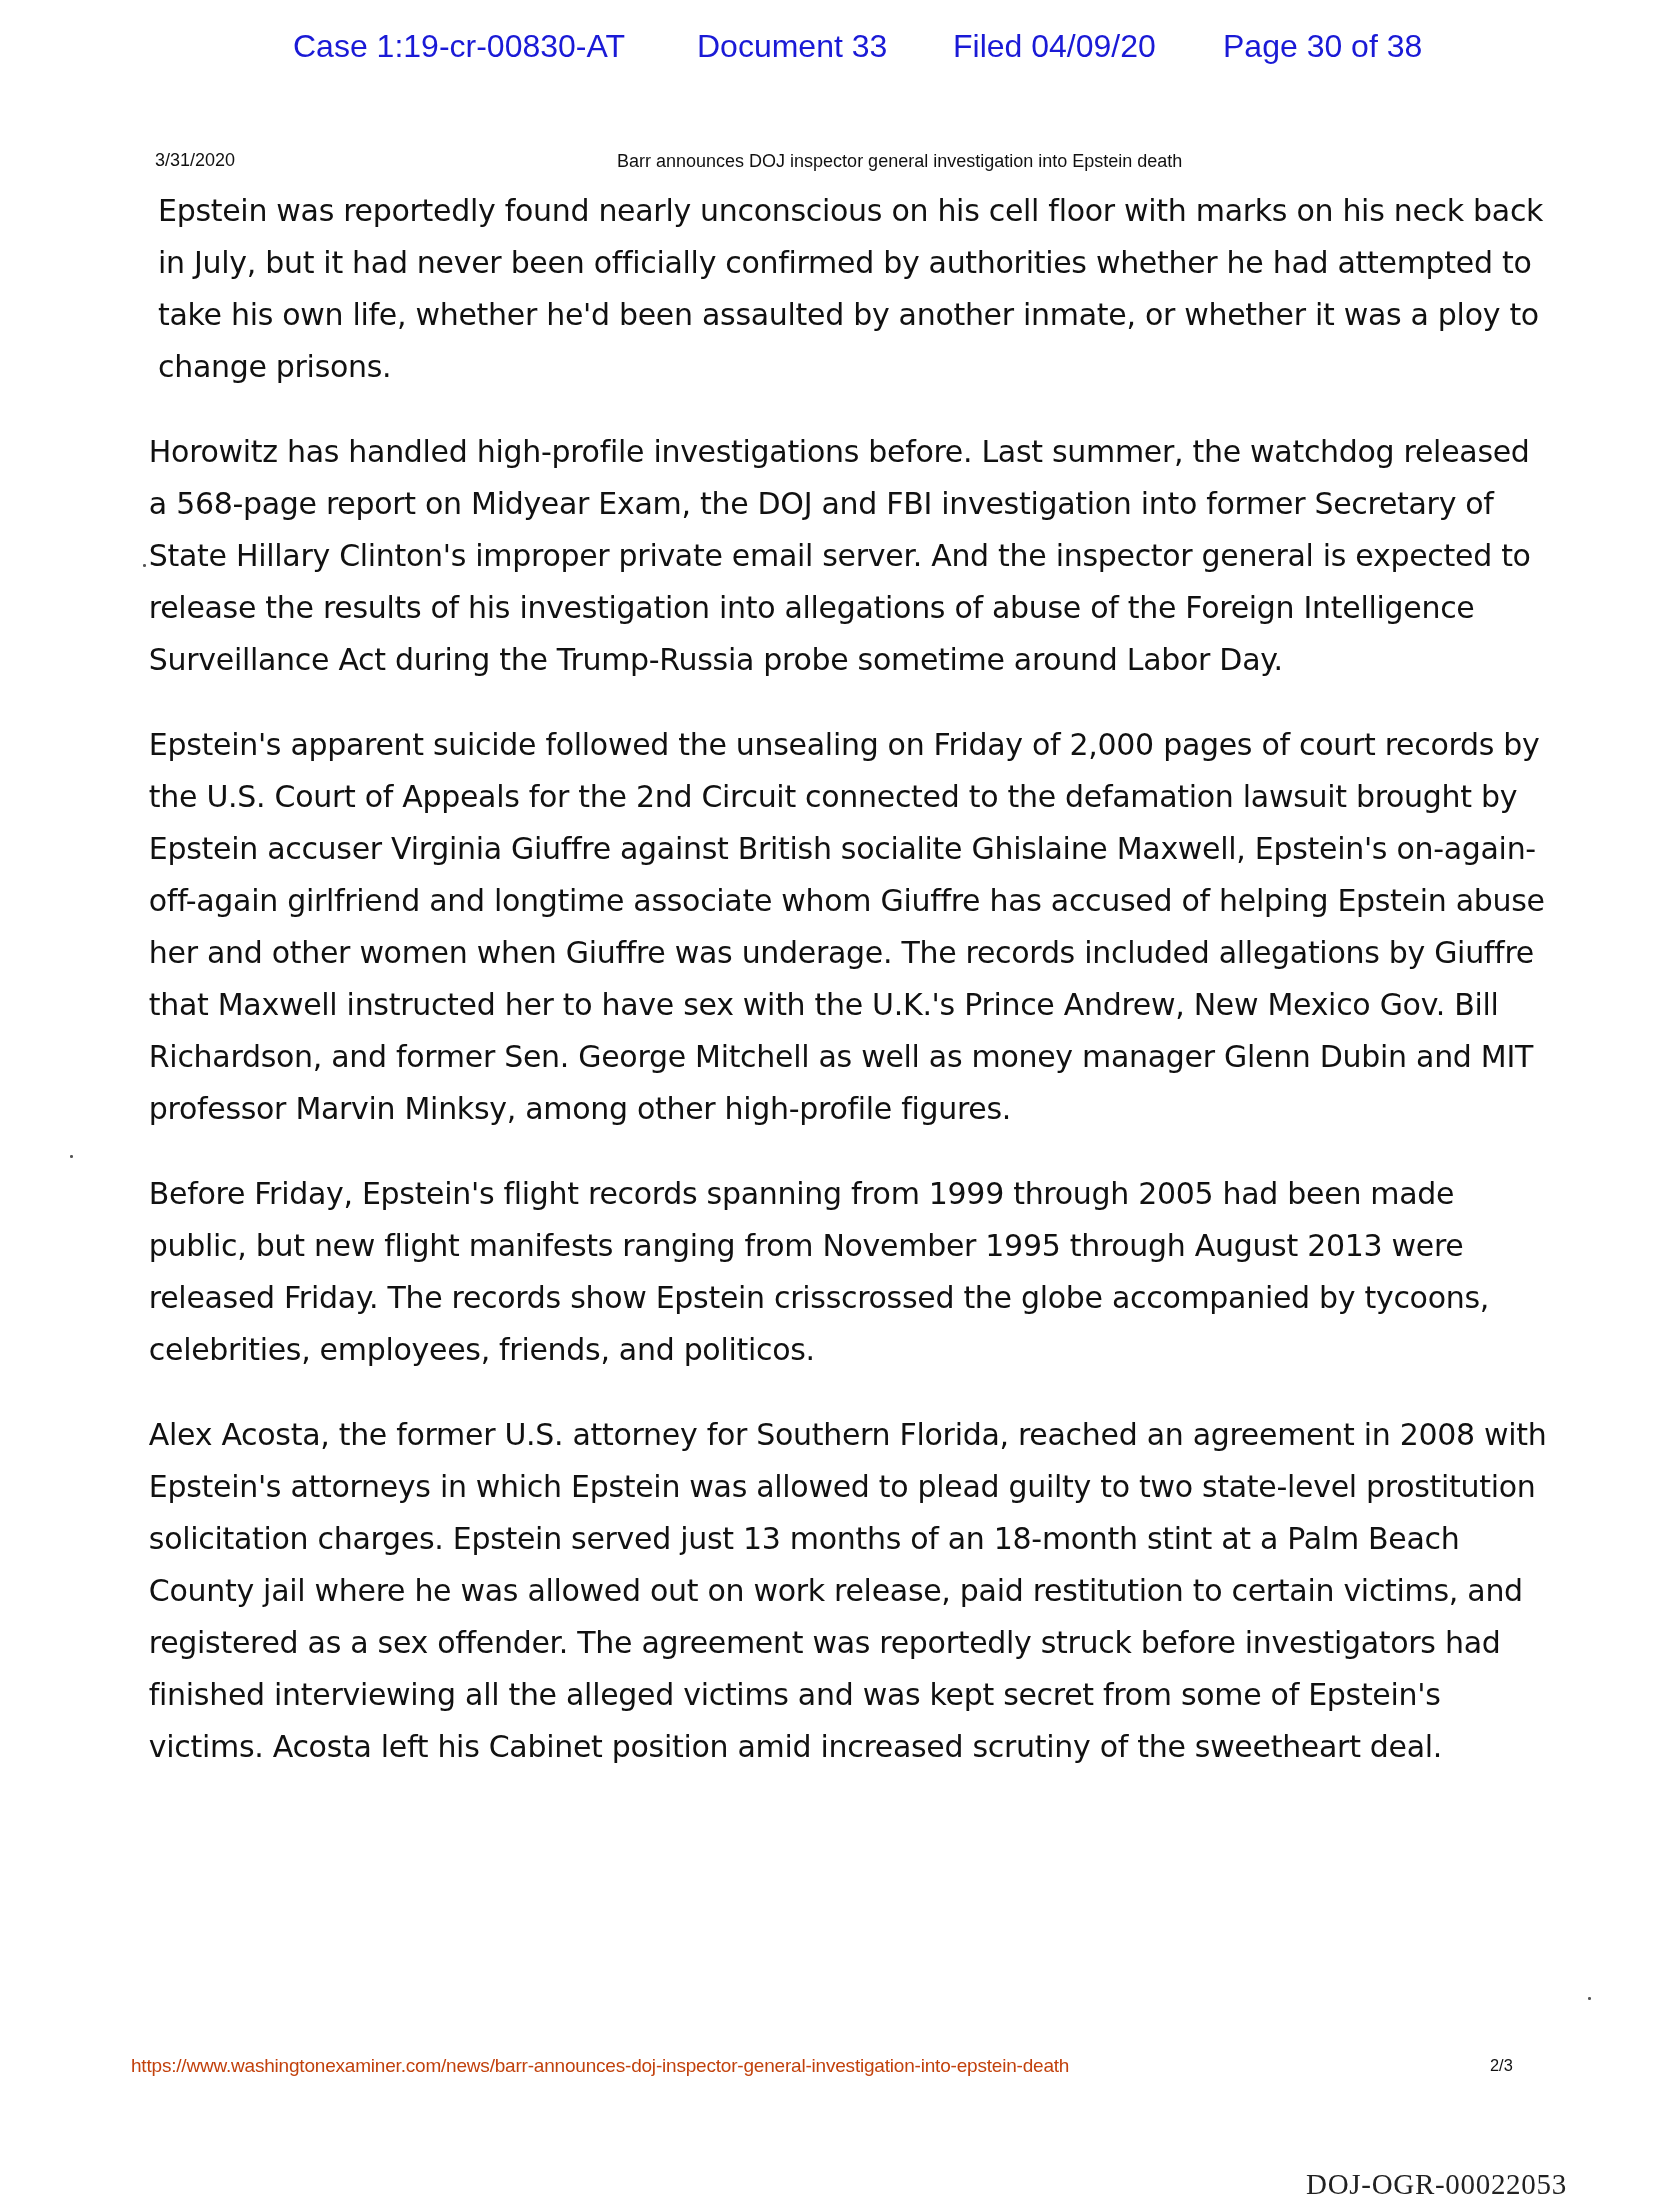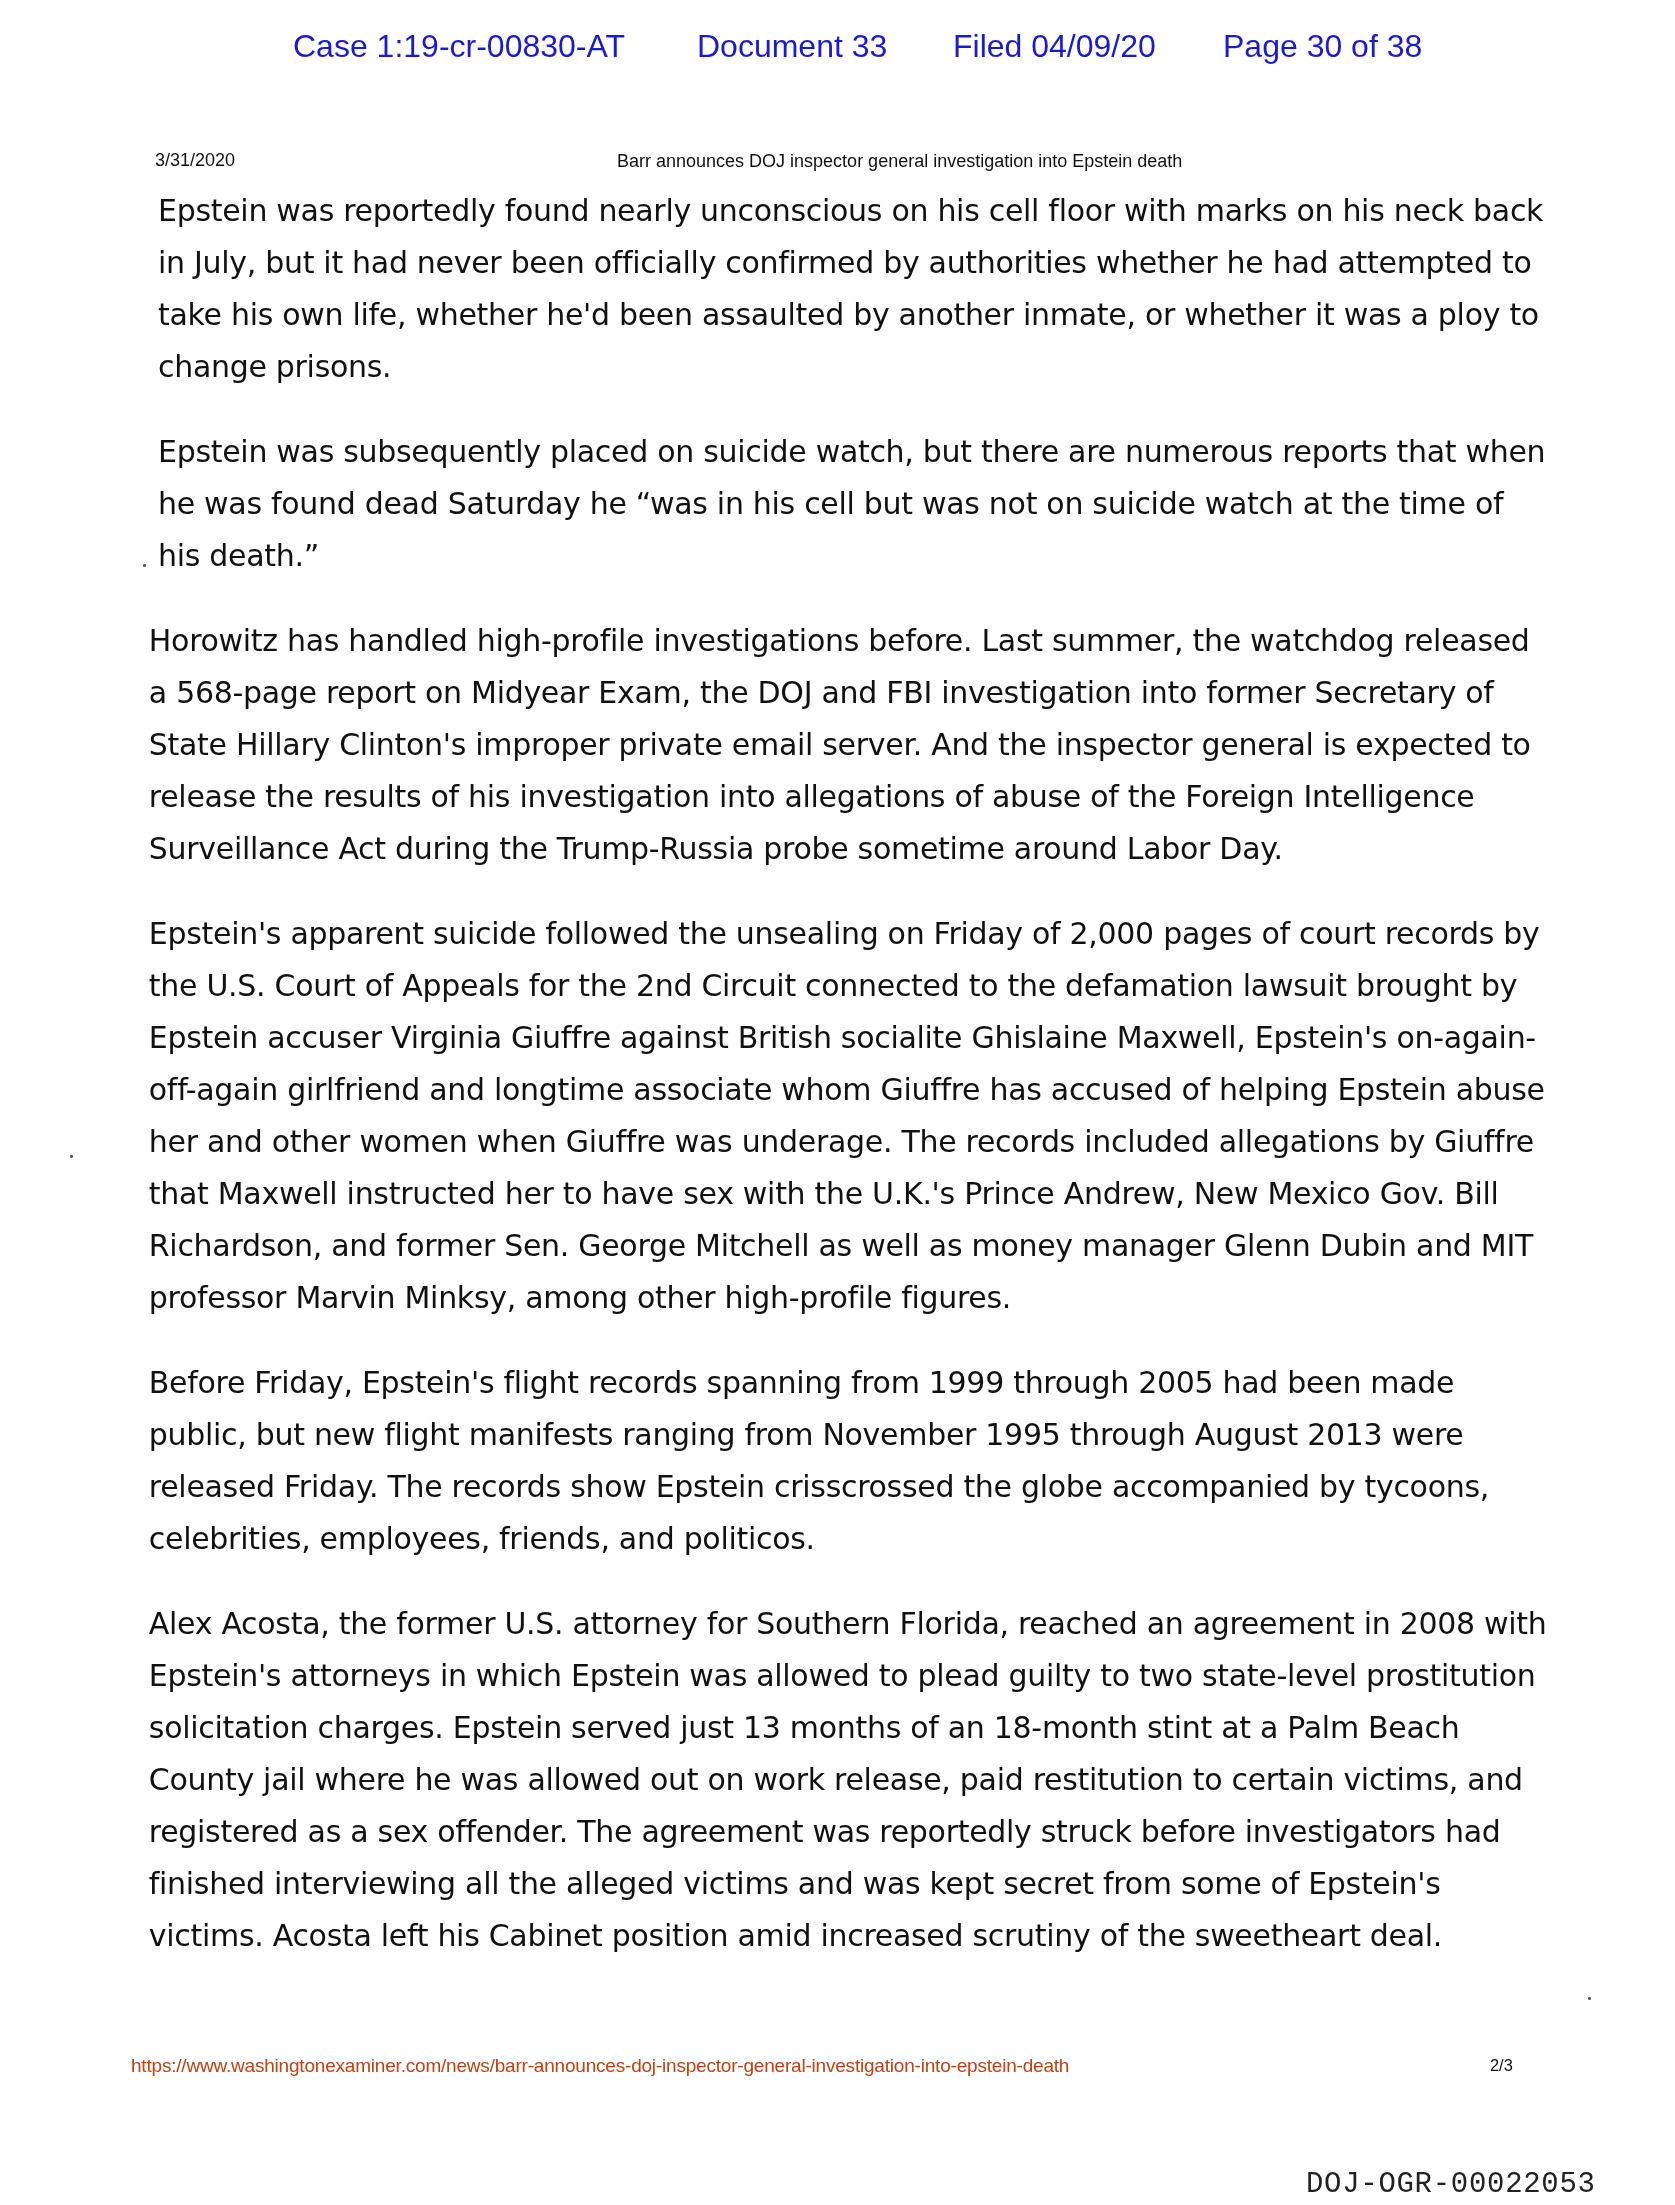--- a/index.html
+++ b/index.html
@@ -71,21 +71,21 @@
       top: 2056px;
       left: 1490px;
       font-family: "Liberation Sans", sans-serif;
       font-size: 16.4px;
       color: #111;
     }
     .bates {
       position: absolute;
       top: 2168px;
       left: 1306px;
-      font-family: Liberation Mono, monospace;
+      font-family: Liberation Serif, serif;
       font-size: 29px;
       color: #222;
       letter-spacing: 0.7px;
     }
     .speck {
       position: absolute;
       width: 2.6px;
       height: 2.6px;
       background: #555;
       border-radius: 50%;
@@ -101,21 +101,20 @@
   <span class="page">Page 30 of 38</span>
 </div>
 
 <div class="print-header">
   <span class="date">3/31/2020</span>
   <span class="title">Barr announces DOJ inspector general investigation into Epstein death</span>
 </div>
 
 <div class="article">
   <p class="p1">Epstein was reportedly found nearly unconscious on his cell floor with marks on his neck back in July, but it had never been officially confirmed by authorities whether he had attempted to take his own life, whether he'd been assaulted by another inmate, or whether it was a ploy to change prisons.</p>
-  <p class="p2">Epstein was subsequently placed on suicide watch, but there are numerous reports that when he was found dead Saturday he “was in his cell but was not on suicide watch at the time of his death.”</p>
   <p class="p4">Horowitz has handled high-profile investigations before. Last summer, the watchdog released a 568-page report on Midyear Exam, the DOJ and FBI investigation into former Secretary of State Hillary Clinton's improper private email server. And the inspector general is expected to release the results of his investigation into allegations of abuse of the Foreign Intelligence Surveillance Act during the Trump-Russia probe sometime around Labor Day.</p>
   <p class="p5">Epstein's apparent suicide followed the unsealing on Friday of 2,000 pages of court records by the U.S. Court of Appeals for the 2nd Circuit connected to the defamation lawsuit brought by Epstein accuser Virginia Giuffre against British socialite Ghislaine Maxwell, Epstein's on-again-off-again girlfriend and longtime associate whom Giuffre has accused of helping Epstein abuse her and other women when Giuffre was underage. The records included allegations by Giuffre that Maxwell instructed her to have sex with the U.K.'s Prince Andrew, New Mexico Gov. Bill Richardson, and former Sen. George Mitchell as well as money manager Glenn Dubin and MIT professor Marvin Minksy, among other high-profile figures.</p>
   <p class="p6">Before Friday, Epstein's flight records spanning from 1999 through 2005 had been made public, but new flight manifests ranging from November 1995 through August 2013 were released Friday. The records show Epstein crisscrossed the globe accompanied by tycoons, celebrities, employees, friends, and politicos.</p>
   <p class="p7">Alex Acosta, the former U.S. attorney for Southern Florida, reached an agreement in 2008 with Epstein's attorneys in which Epstein was allowed to plead guilty to two state-level prostitution solicitation charges. Epstein served just 13 months of an 18-month stint at a Palm Beach County jail where he was allowed out on work release, paid restitution to certain victims, and registered as a sex offender. The agreement was reportedly struck before investigators had finished interviewing all the alleged victims and was kept secret from some of Epstein's victims. Acosta left his Cabinet position amid increased scrutiny of the sweetheart deal.</p>
 </div>
 
 <div class="speck" style="top:564px; left:143px;"></div>
 <div class="speck" style="top:1155px; left:70px;"></div>
 <div class="speck" style="top:1997px; left:1588px;"></div>
 

